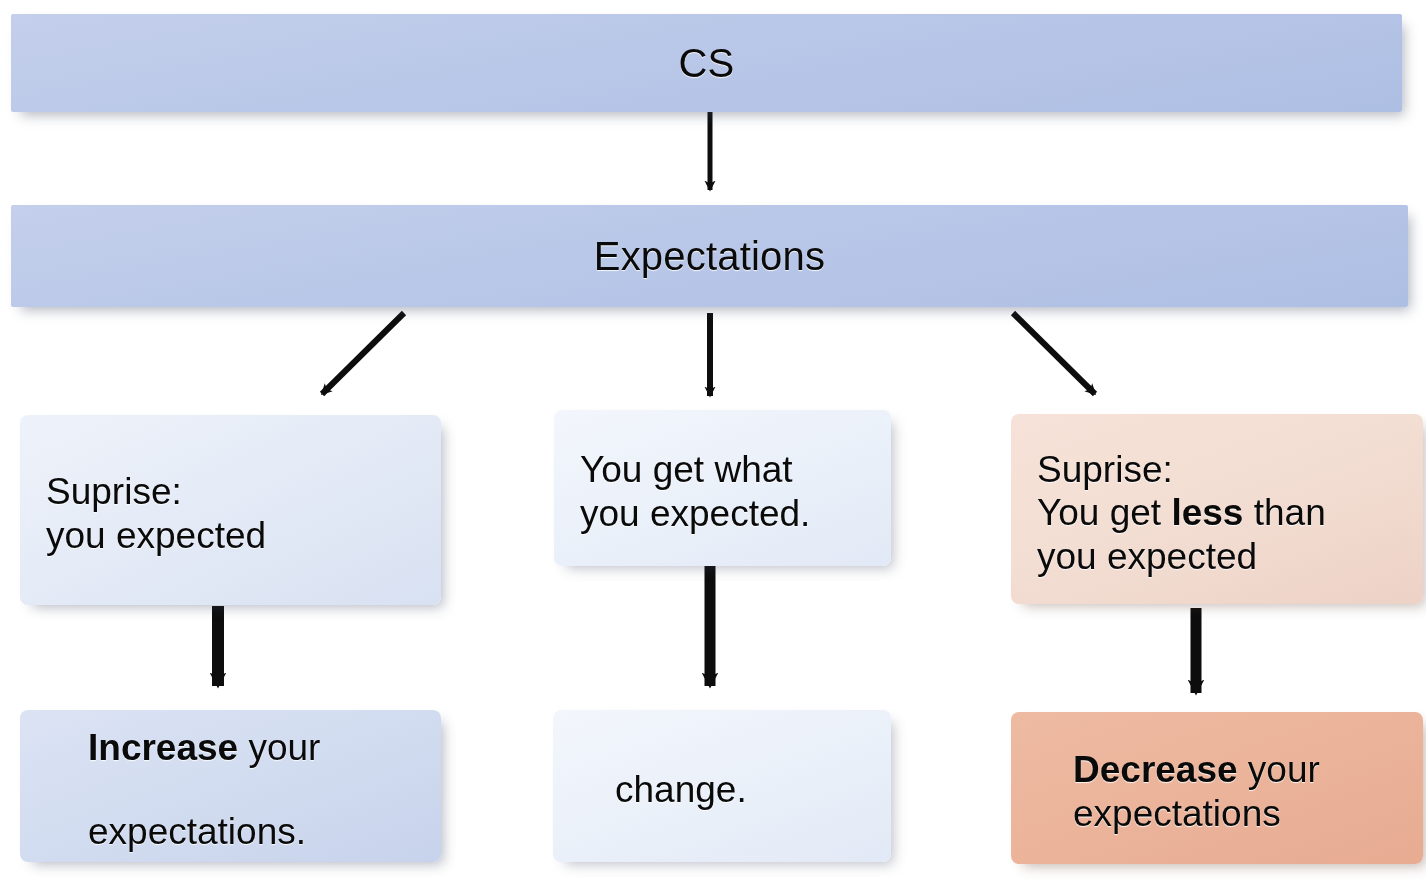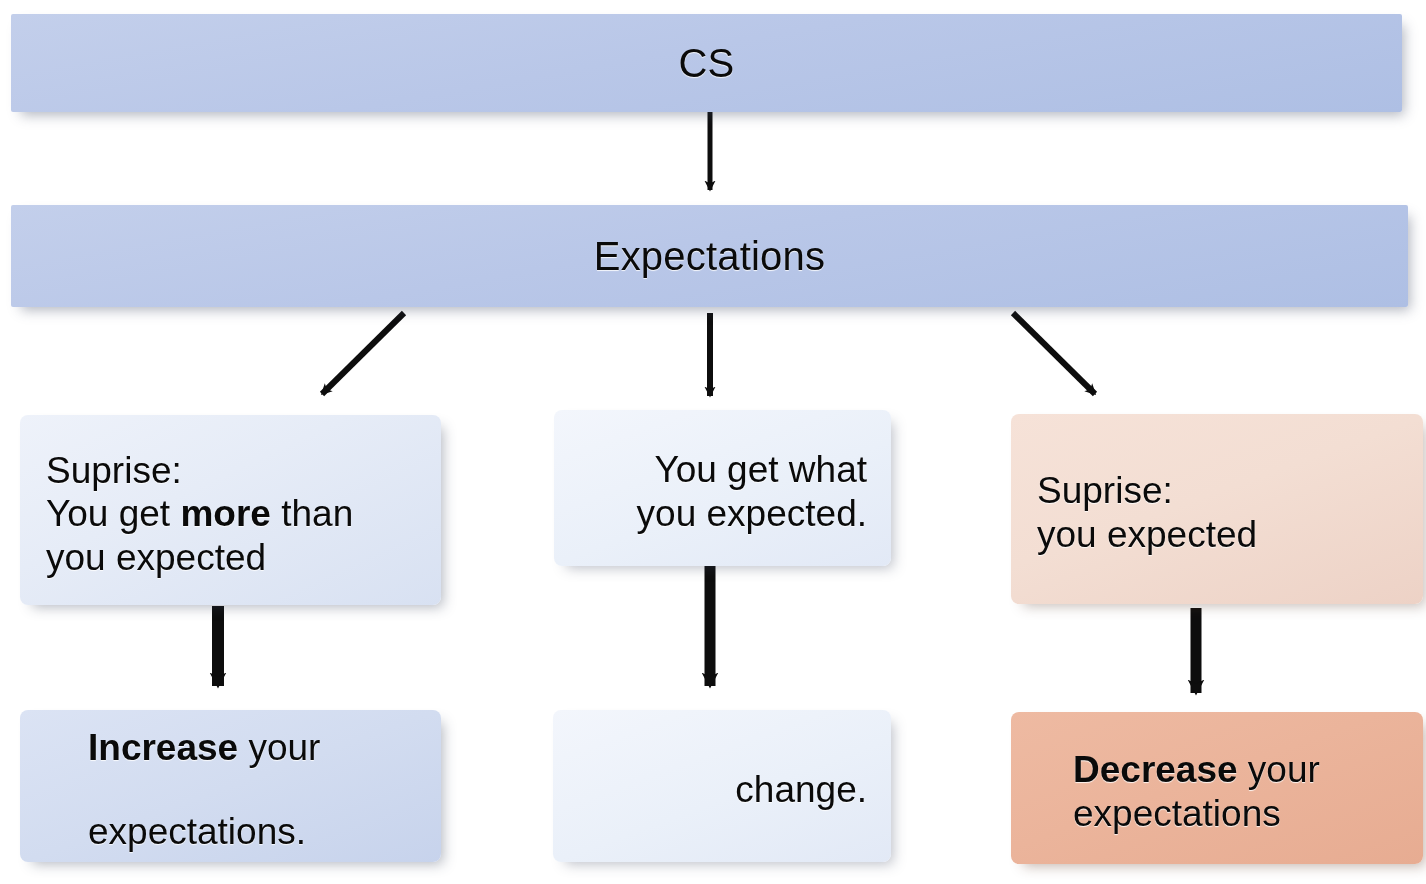--- a/index.html
+++ b/index.html
@@ -52,21 +52,20 @@
   }
   .card b { font-weight: bold; }
 
   .tone-blue-pale {
     background: linear-gradient(155deg, #eef2fa 0%, #e6ecf7 40%, #d8e1f2 100%);
     box-shadow: 7px 7px 13px -5px rgba(55,65,90,0.38);
   }
   .tone-blue-white {
     background: linear-gradient(160deg, #f3f6fc 0%, #eaf0f9 55%, #e2e9f6 100%);
     box-shadow: 7px 7px 13px -5px rgba(55,65,90,0.34);
-    align-items: flex-end;
   }
   .tone-blue-mid {
     background: linear-gradient(160deg, #dbe3f4 0%, #d2dcf0 50%, #c7d3ec 100%);
     box-shadow: 7px 7px 13px -5px rgba(55,65,90,0.38);
     gap: 40px;
   }
   .tone-peach-light {
     background: linear-gradient(160deg, #f6e2d8 0%, #f3ded3 45%, #edd2c6 100%);
     box-shadow: 7px 7px 13px -5px rgba(90,60,45,0.35);
   }
@@ -131,31 +130,31 @@
   <div class="node banner" style="left:11px; top:14px; width:1391px; height:98px;">
     <span class="line">CS</span>
   </div>
 
   <div class="node banner" style="left:11px; top:205px; width:1397px; height:102px;">
     <span class="line">Expectations</span>
   </div>
 
   <div class="node card tone-blue-pale" style="left:9px; top:415px; width:421px; height:190px;">
     <span class="line">Suprise:</span>
-    <span class="line"><span>You get </span><b>more</b><span> than</span></span>
     <span class="line">you expected</span>
   </div>
 
   <div class="node card tone-blue-white" style="left:543px; top:410px; width:337px; height:156px;">
     <span class="line">You get what</span>
     <span class="line">you expected.</span>
   </div>
 
   <div class="node card tone-peach-light" style="left:1000px; top:414px; width:412px; height:190px;">
     <span class="line">Suprise:</span>
+    <span class="line"><span>You get </span><b>less</b><span> than</span></span>
     <span class="line">you expected</span>
   </div>
 
   <div class="node card tone-blue-mid" style="left:9px; top:710px; width:421px; height:152px;
               padding-left:68px;">
     <span class="line"><b>Increase</b><span> your</span></span>
     <span class="line">expectations.</span>
   </div>
 
   <div class="node card tone-blue-white" style="left:542px; top:710px; width:338px; height:152px;

